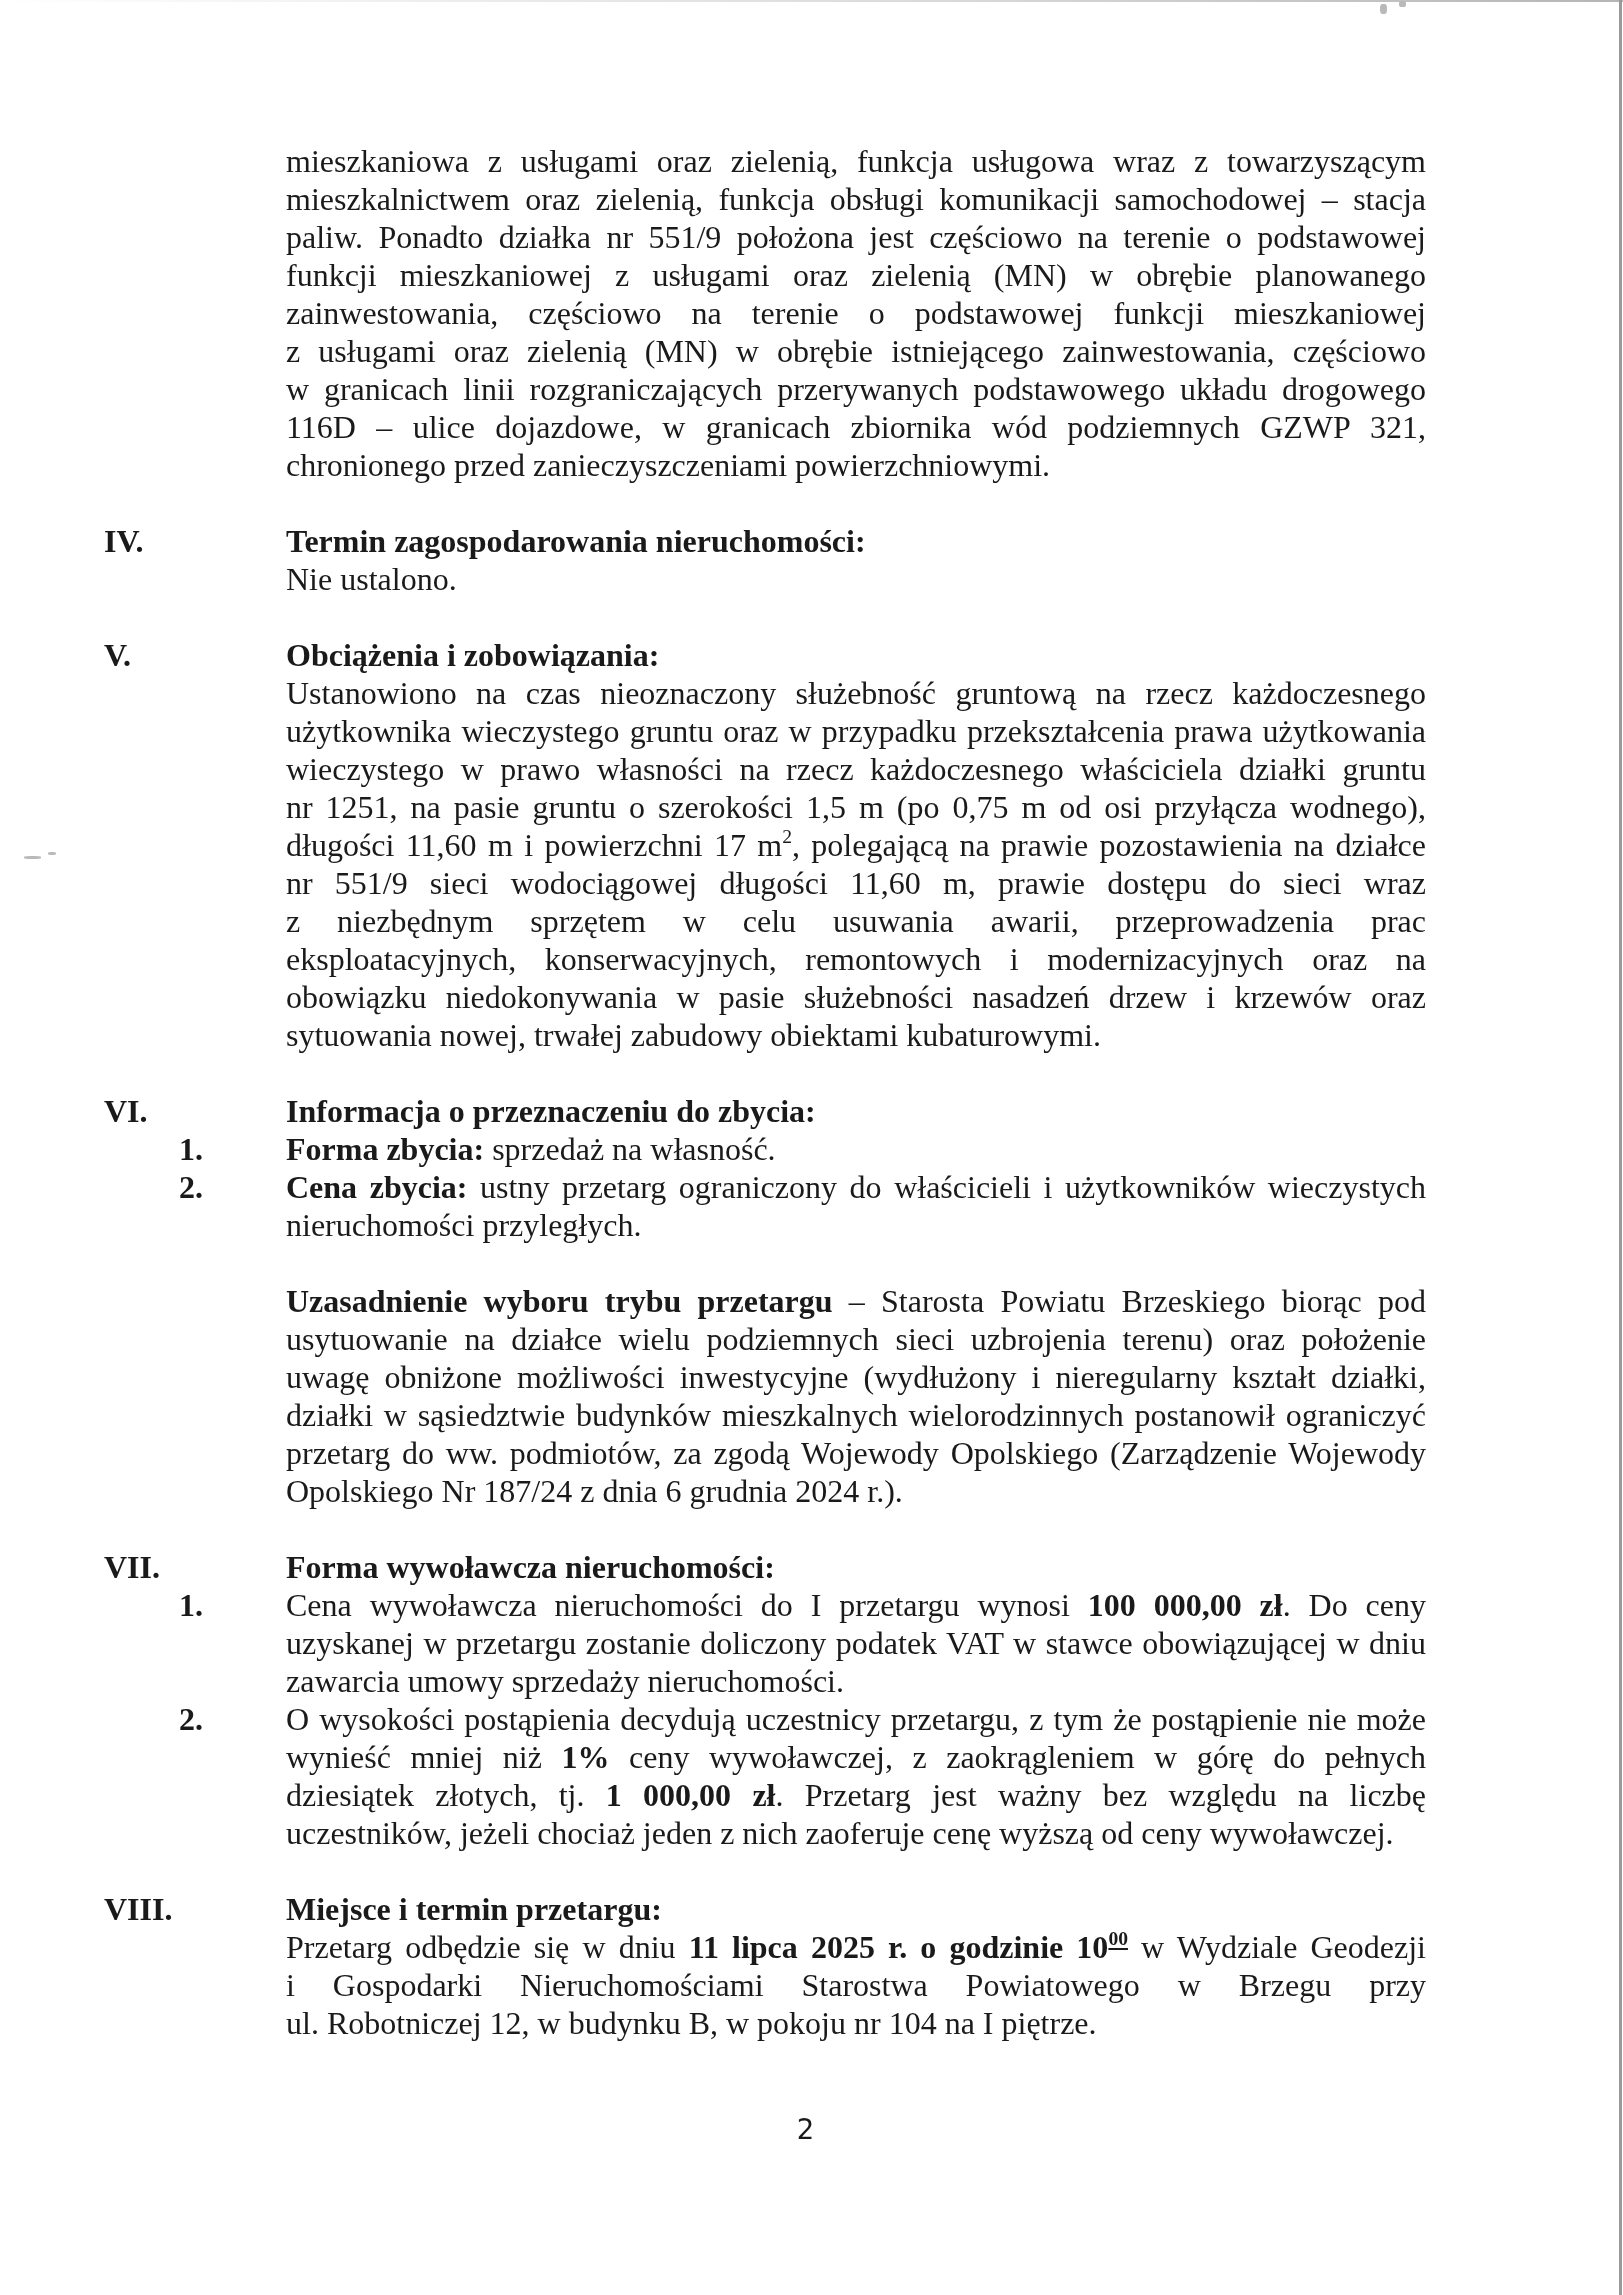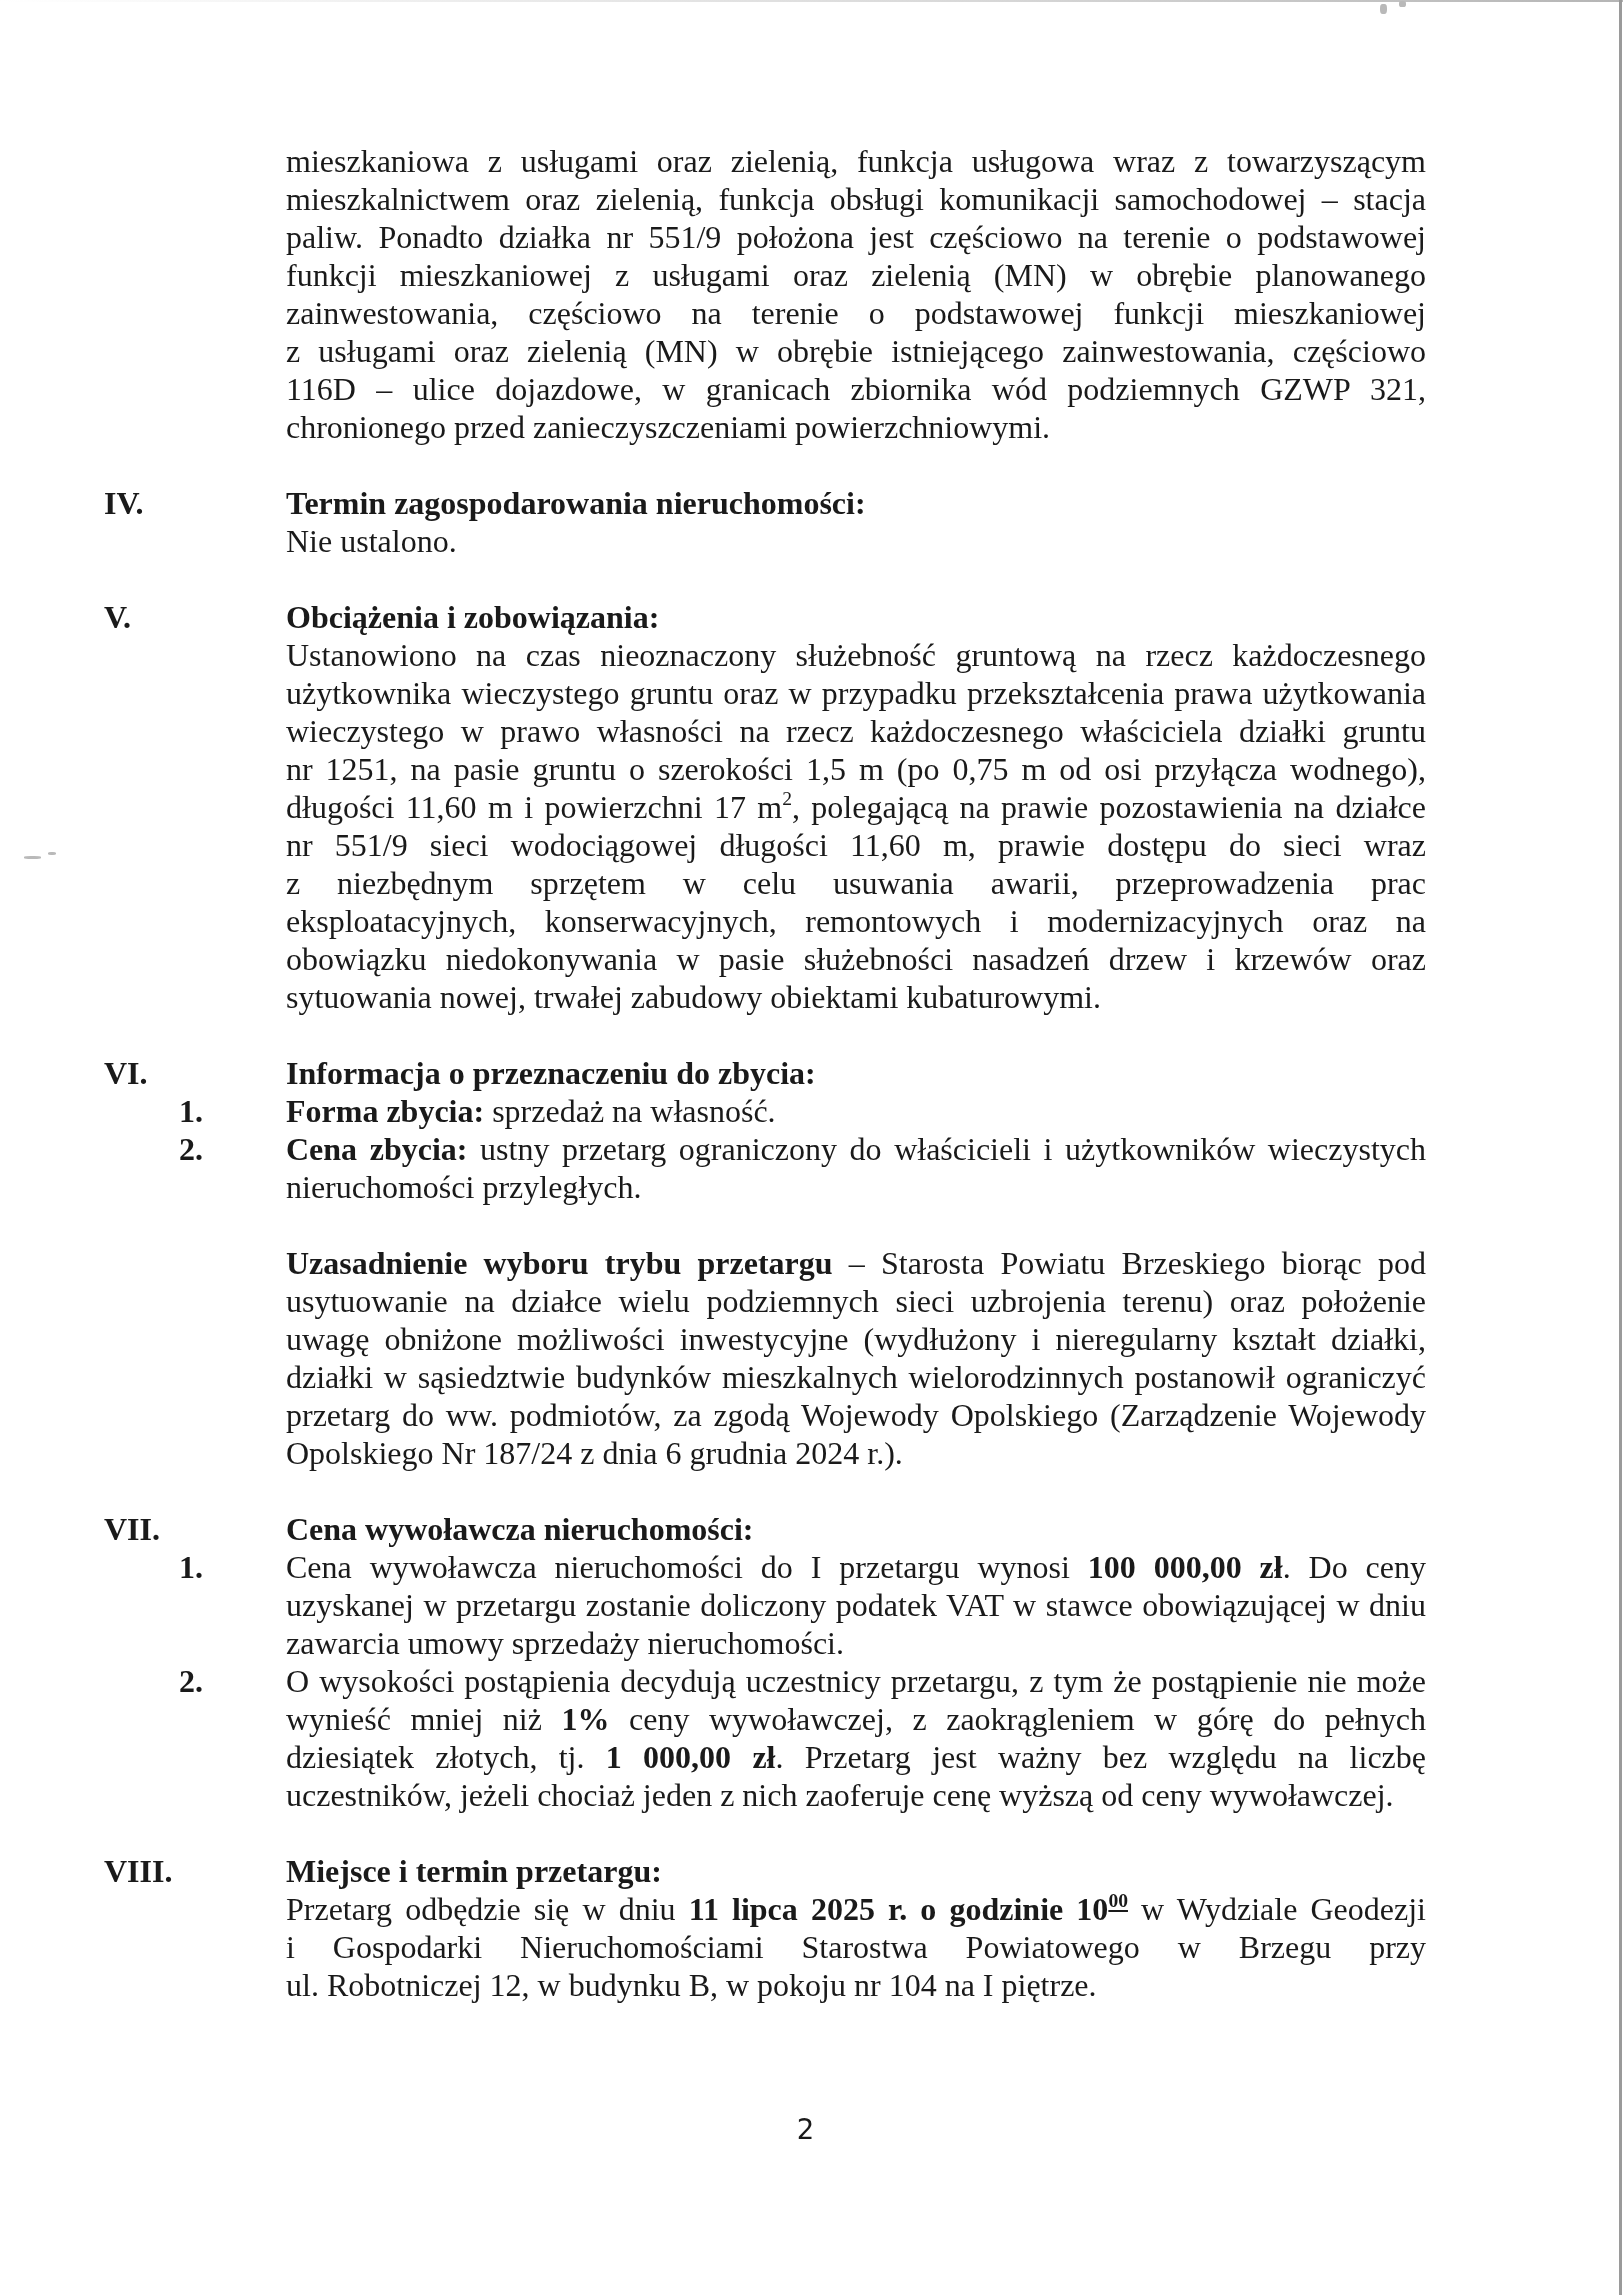--- a/index.html
+++ b/index.html
@@ -58,20 +58,21 @@
   <div class="scan-mark" style="left:48px;top:852px;width:7.9px;height:2.6px;"></div>
 
   <div class="doc" id="doc">
       <div>
         <div class="line"><span>mieszkaniowa z usługami oraz zielenią, funkcja usługowa wraz z towarzyszącym</span></div>
         <div class="line"><span>mieszkalnictwem oraz zielenią, funkcja obsługi komunikacji samochodowej – stacja</span></div>
         <div class="line"><span>paliw. Ponadto działka nr 551/9 położona jest częściowo na terenie o podstawowej</span></div>
         <div class="line"><span>funkcji mieszkaniowej z usługami oraz zielenią (MN) w obrębie planowanego</span></div>
         <div class="line"><span>zainwestowania, częściowo na terenie o podstawowej funkcji mieszkaniowej</span></div>
         <div class="line"><span>z usługami oraz zielenią (MN) w obrębie istniejącego zainwestowania, częściowo</span></div>
+        <div class="line"><span>w granicach linii rozgraniczających przerywanych podstawowego układu drogowego</span></div>
         <div class="line"><span>116D – ulice dojazdowe, w granicach zbiornika wód podziemnych GZWP 321,</span></div>
         <div class="line last"><span>chronionego przed zanieczyszczeniami powierzchniowymi.</span></div>
       </div>
       <div class="blank"></div>
       <div>
         <div class="line last"><span class="marker roman">IV.</span><span class="b">Termin zagospodarowania nieruchomości:</span></div>
         <div>
           <div class="line last"><span>Nie ustalono.</span></div>
         </div>
       </div>
@@ -106,21 +107,21 @@
           <div class="line"><span class="b">Uzasadnienie wyboru trybu przetargu</span><span> – Starosta Powiatu Brzeskiego biorąc pod</span></div>
           <div class="line"><span>usytuowanie na działce wielu podziemnych sieci uzbrojenia terenu) oraz położenie</span></div>
           <div class="line"><span>uwagę obniżone możliwości inwestycyjne (wydłużony i nieregularny kształt działki,</span></div>
           <div class="line"><span>działki w sąsiedztwie budynków mieszkalnych wielorodzinnych postanowił ograniczyć</span></div>
           <div class="line"><span>przetarg do ww. podmiotów, za zgodą Wojewody Opolskiego (Zarządzenie Wojewody</span></div>
           <div class="line last"><span>Opolskiego Nr 187/24 z dnia 6 grudnia 2024 r.).</span></div>
         </div>
       </div>
       <div class="blank"></div>
       <div>
-        <div class="line last"><span class="marker roman">VII.</span><span class="b">Cena wywoławcza nieruchomości:</span></div>
+        <div class="line last"><span class="marker roman">VII.</span><span class="b">Forma wywoławcza nieruchomości:</span></div>
         <div>
           <div class="line"><span class="marker num">1.</span><span>Cena wywoławcza nieruchomości do I przetargu wynosi </span><span class="b">100 000,00 zł</span><span>. Do ceny</span></div>
           <div class="line"><span>uzyskanej w przetargu zostanie doliczony podatek VAT w stawce obowiązującej w dniu</span></div>
           <div class="line last"><span>zawarcia umowy sprzedaży nieruchomości.</span></div>
         </div>
         <div>
           <div class="line"><span class="marker num">2.</span><span>O wysokości postąpienia decydują uczestnicy przetargu, z tym że postąpienie nie może</span></div>
           <div class="line"><span>wynieść mniej niż </span><span class="b">1%</span><span> ceny wywoławczej, z zaokrągleniem w górę do pełnych</span></div>
           <div class="line"><span>dziesiątek złotych, tj. </span><span class="b">1 000,00 zł</span><span>. Przetarg jest ważny bez względu na liczbę</span></div>
           <div class="line last"><span>uczestników, jeżeli chociaż jeden z nich zaoferuje cenę wyższą od ceny wywoławczej.</span></div>

